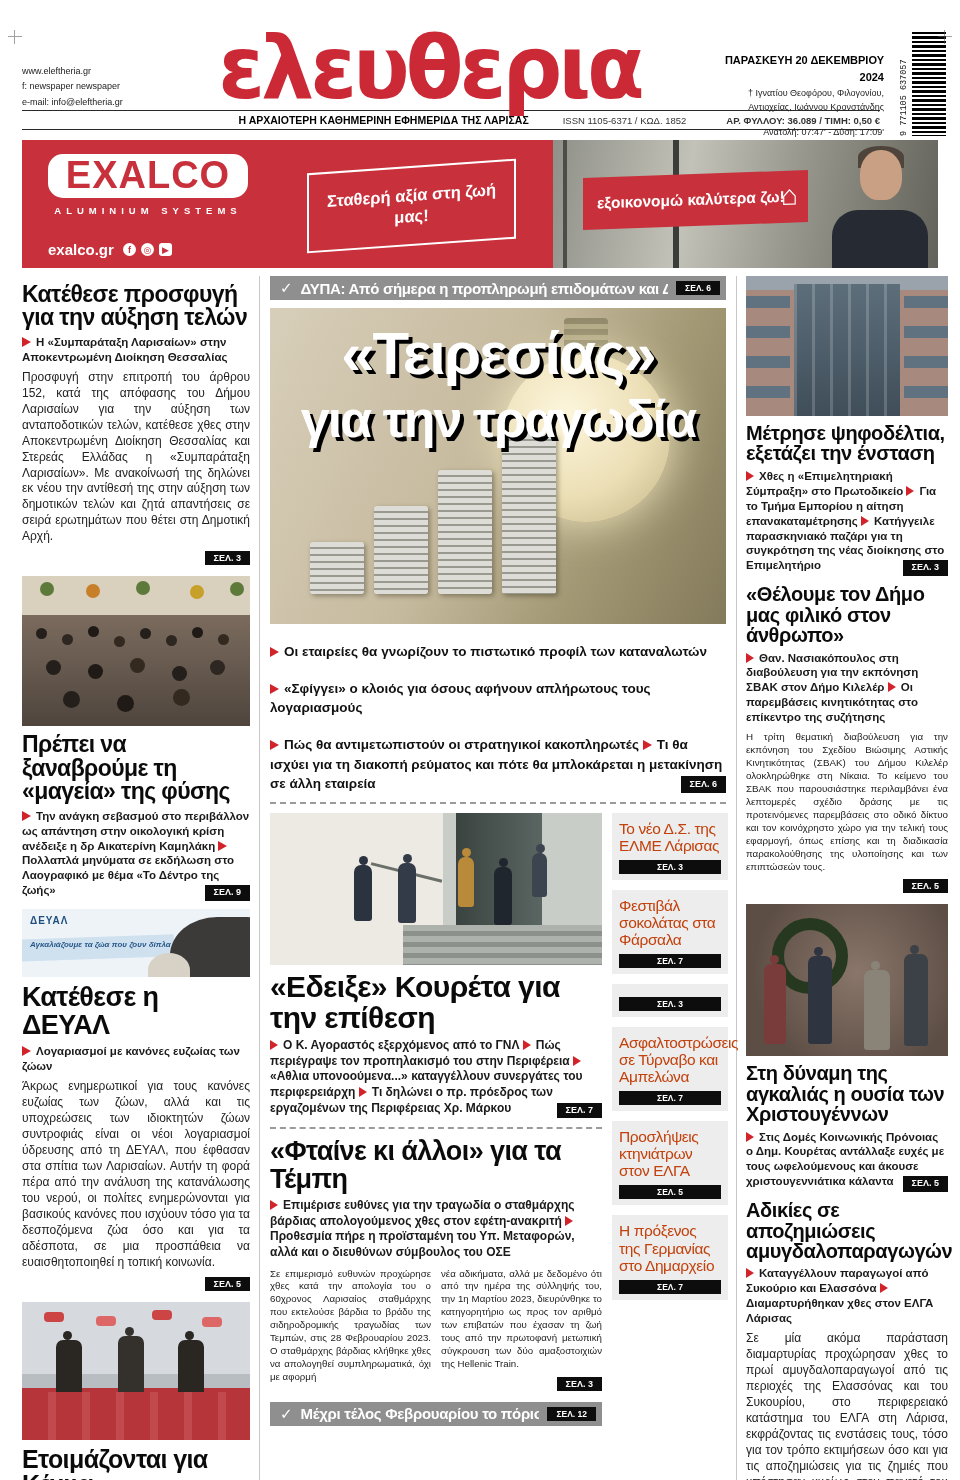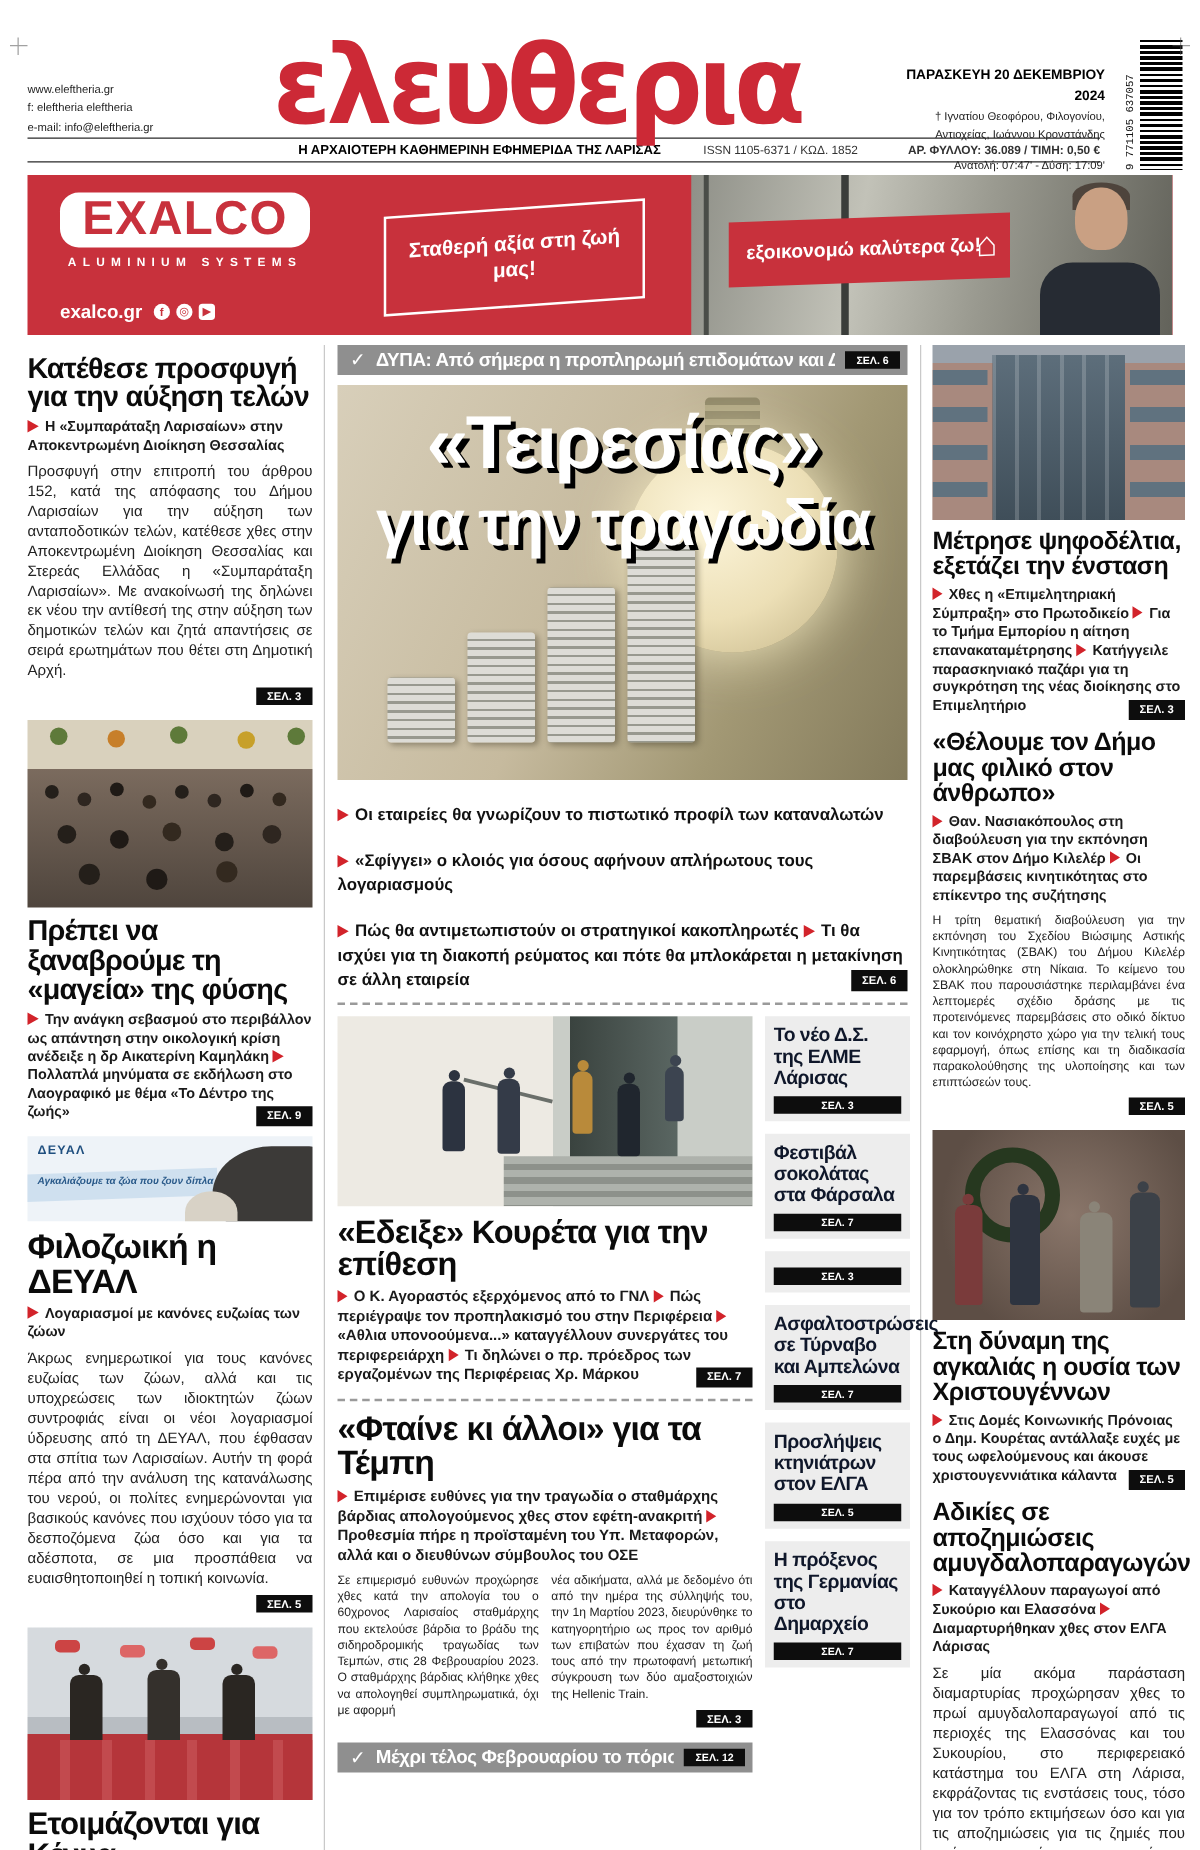--- a/index.html
+++ b/index.html
@@ -81,27 +81,27 @@
   .bulb{position:absolute;right:56px;top:46px;width:168px;height:168px;border-radius:50%;
         background:radial-gradient(circle at 38% 35%,#fdf6dc,#ecdfb6 55%,#c3b487);box-shadow:0 0 46px rgba(255,246,205,.85);}
   .bulb-cap{position:absolute;right:118px;top:10px;width:44px;height:40px;background:repeating-linear-gradient(180deg,#8f8768 0 6px,#b0a784 6px 11px);border-radius:4px;}
   .stack{position:absolute;bottom:30px;width:54px;background:repeating-linear-gradient(180deg,#dddcd6 0 5px,#98998f 5px 7px);border-radius:3px;box-shadow:2px 2px 5px rgba(40,35,20,.4);}
   .hero-head{position:absolute;left:0;right:0;top:14px;text-align:center;color:#fff;font-weight:bold;}
   .hh1{font-size:60px;letter-spacing:-2px;text-shadow:4px 4px 0 #000;line-height:1.05;}
   .hh2{font-size:52px;letter-spacing:-2px;text-shadow:4px 4px 0 #000;line-height:1.1;margin-top:6px;}
   .hero-bullets{font-size:13.5px;font-weight:bold;line-height:1.42;margin:8px 0 0;color:#111;}
   .hero-bullets .bl{display:block;margin-top:18px;}
   .center-split{display:grid;grid-template-columns:332px 116px;column-gap:10px;margin-top:2px;}
-  .cm-title{font-size:26px;}
+  .cm-title{font-size:30px;}
   .cm-lead{font-size:12px;}
   .tempi-title{font-size:27px;}
   .tempi-cols{display:flex;gap:10px;}
   .tempi-cols .body{flex:1;font-size:9.7px;}
   .mini-box{background:#ededed;padding:7px 7px 6px;margin-bottom:10px;}
-  .mini-title{font-weight:bold;font-size:15.5px;line-height:1.1;letter-spacing:-0.4px;color:#0f172a;}
+  .mini-title{font-weight:normal;font-size:15.5px;line-height:1.1;letter-spacing:-0.4px;color:#c2410c;}
   .mini-bar{background:#0d0d0d;color:#fff;text-align:center;font-size:8.5px;font-weight:bold;padding:2px 0;margin-top:6px;}
   
   .ph-audience{height:150px;background:linear-gradient(180deg,#d9d1bd 0 26%,#7b6b5e 26%,#4f453d);}
   .ph-audience .decor{position:absolute;top:6px;left:18px;width:14px;height:14px;border-radius:50%;background:#5e7a3a;
       box-shadow:46px 2px 0 #c77f2a,96px -1px 0 #5e7a3a,150px 3px 0 #c7a02a,190px 0 0 #5e7a3a;}
   .ph-audience .crowd{position:absolute;top:52px;left:14px;width:11px;height:11px;border-radius:50%;background:#241f1a;
       box-shadow:26px 6px 0 #2e2620,52px -2px 0 #1f1a16,78px 8px 0 #33291f,104px 0 0 #241f1a,130px 7px 0 #2e2620,
                  156px -1px 0 #1f1a16,182px 6px 0 #33291f,12px 34px 0 2px #241f1a,54px 38px 0 2px #1f1a16,
                  96px 32px 0 2px #33291f,138px 40px 0 2px #241f1a,176px 34px 0 2px #2e2620,
                  30px 66px 0 3px #241f1a,84px 70px 0 3px #1f1a16,140px 64px 0 3px #33291f;}
@@ -132,21 +132,21 @@
 </head>
 <body>
 
 <div class="sheet">
   <div class="regmark rm-left"></div>
   <div class="regmark rm-right"></div>
 
   <header class="masthead">
     <div class="mh-contact">
       <div>www.eleftheria.gr</div>
-      <div>f: eleftheria eleftheria</div>
+      <div>f: newspaper newspaper</div>
       <div>e-mail: info@eleftheria.gr</div>
     </div>
     <div class="mh-logo">ελευθερια</div>
     <div class="mh-right">
       <div class="mh-date">ΠΑΡΑΣΚΕΥΗ 20 ΔΕΚΕΜΒΡΙΟΥ 2024</div>
       <div>† Ιγνατίου Θεοφόρου, Φιλογονίου,</div>
       <div>Αντιοχείας, Ιωάννου Κρονστάνδης</div>
       <div class="mh-sun">Ανατολή: 07:47' - Δύση: 17:09'</div>
     </div>
     <div class="mh-bc">
@@ -215,21 +215,21 @@
         </p>
       </div>
 
       <div class="art">
         <div class="ph ph-deyal">
           <span class="logo-t">ΔΕΥΑΛ</span>
           <span class="band"></span>
           <span class="flyer-t">Αγκαλιάζουμε τα ζώα που ζουν δίπλα μας,</span>
           <span class="blob"></span>
         </div>
-        <h2 class="title" style="font-size:27px;">Φιλοζωική η ΔΕΥΑΛ</h2>
+        <h2 class="title" style="font-size:27px;">Κατέθεσε η ΔΕΥΑΛ</h2>
         <p class="lead">
           <span class="tri"></span><span>Λογαριασμοί με κανόνες ευζωίας των ζώων</span>
         </p>
         <p class="body">Άκρως ενημερωτικοί για τους κανόνες ευζωίας των ζώων, αλλά και τις υποχρεώσεις των ιδιοκτητών ζώων συντροφιάς είναι οι νέοι λογαριασμοί ύδρευσης από τη ΔΕΥΑΛ, που έφθασαν στα σπίτια των Λαρισαίων. Αυτήν τη φορά πέρα από την ανάλυση της κατανάλωσης του νερού, οι πολίτες ενημερώνονται για βασικούς κανόνες που ισχύουν τόσο για τα δεσποζόμενα ζώα όσο και για τα αδέσποτα, σε μια προσπάθεια να ευαισθητοποιηθεί η τοπική κοινωνία.</p>
         <div class="b1-tag-wrap"><span class="ptag">ΣΕΛ. 5</span></div>
       </div>
 
       <div class="art">
         <div class="ph ph-kenya">
           <span class="cars"></span>

